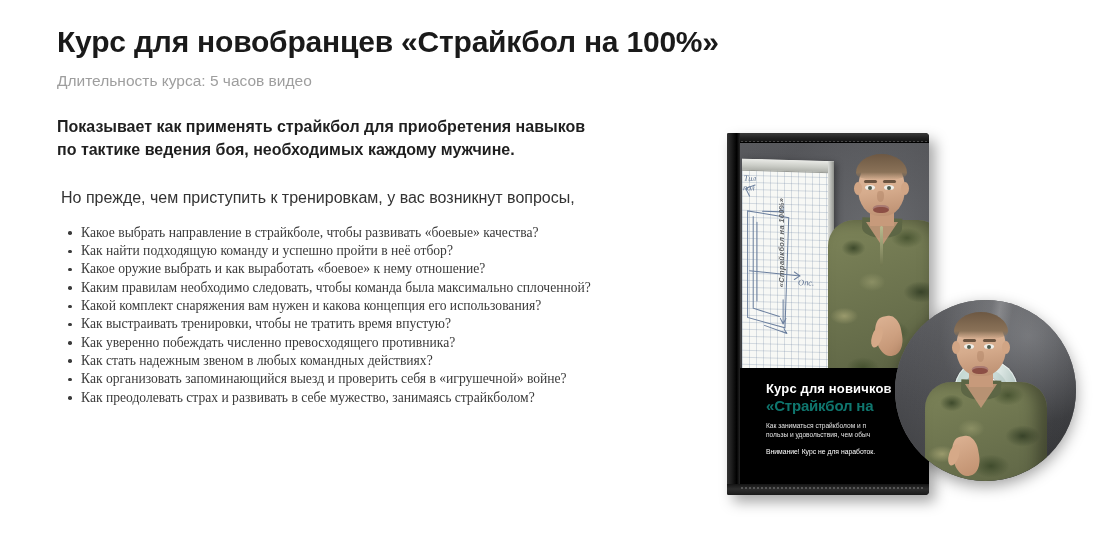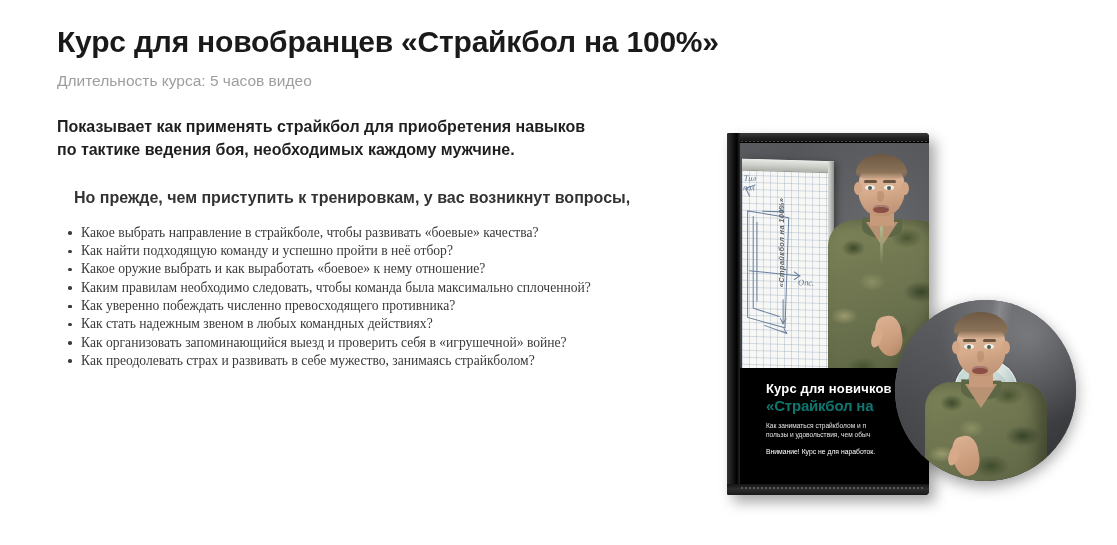--- a/index.html
+++ b/index.html
@@ -48,24 +48,24 @@
     font-size: 16px;
     font-weight: bold;
     color: #1f1f1f;
     line-height: 1.42;
     margin: 0 0 24px 0;
     max-width: 600px;
   }
 
   .lead-normal {
     font-size: 16px;
-    font-weight: bold;
+    font-weight: normal;
     color: #333333;
     line-height: 1.52;
-    margin: 0 0 14px 17px;
+    margin: 0 0 14px 4px;
     max-width: 620px;
   }
 
   .question-list {
     list-style: none;
     margin: 0;
     padding: 0;
     font-family: Liberation Serif, serif;
   }
   .question-list li {
@@ -477,21 +477,22 @@
 
   <p class="lead-normal">
     <span>Но прежде, чем приступить к тренировкам, у вас возникнут вопросы,</span><br>
   </p>
 
   <ul class="question-list">
     <li><span class="dot"></span><span>Какое выбрать направление в страйкболе, чтобы развивать «боевые» качества?</span></li>
     <li><span class="dot"></span><span>Как найти подходящую команду и успешно пройти в неё отбор?</span></li>
     <li><span class="dot"></span><span>Какое оружие выбрать и как выработать «боевое» к нему отношение?</span></li>
     <li><span class="dot"></span><span>Каким правилам необходимо следовать, чтобы команда была максимально сплоченной?</span></li>
-    <li><span class="dot"></span></li>
+    <li><span class="dot"></span><span>Какой комплект снаряжения вам нужен и какова концепция его использования?</span></li>
+    <li><span class="dot"></span><span>Как выстраивать тренировки, чтобы не тратить время впустую?</span></li>
     <li><span class="dot"></span><span>Как уверенно побеждать численно превосходящего противника?</span></li>
     <li><span class="dot"></span><span>Как стать надежным звеном в любых командных действиях?</span></li>
     <li><span class="dot"></span><span>Как организовать запоминающийся выезд и проверить себя в «игрушечной» войне?</span></li>
     <li><span class="dot"></span><span>Как преодолевать страх и развивать в себе мужество, занимаясь страйкболом?</span></li>
   </ul>
 </div>
 
 <div class="product">
 
   <div class="dvd-case">

